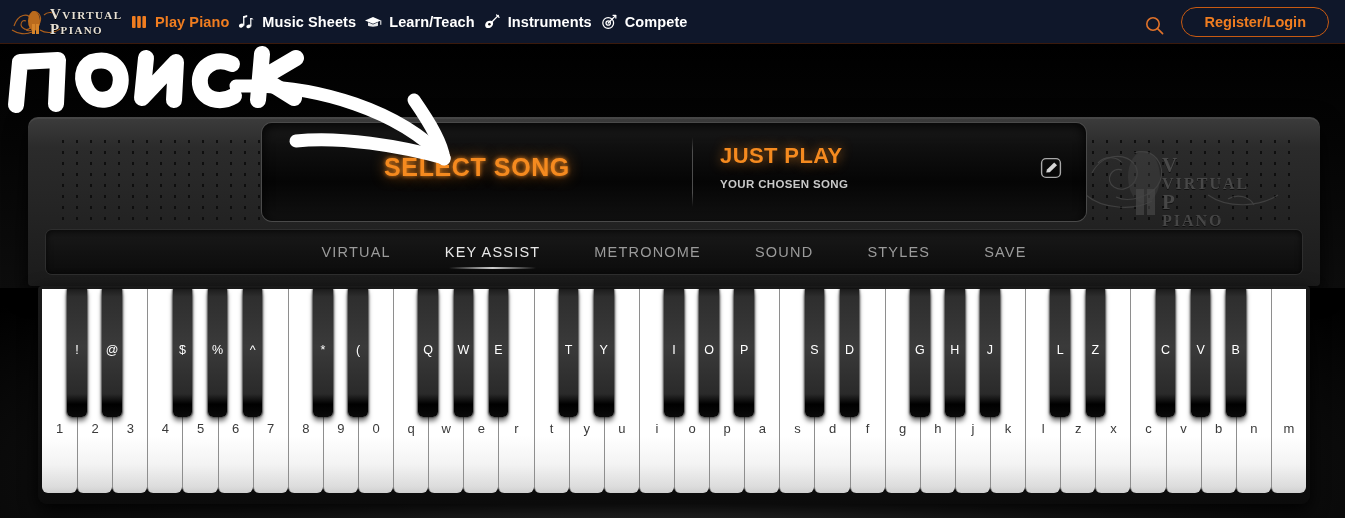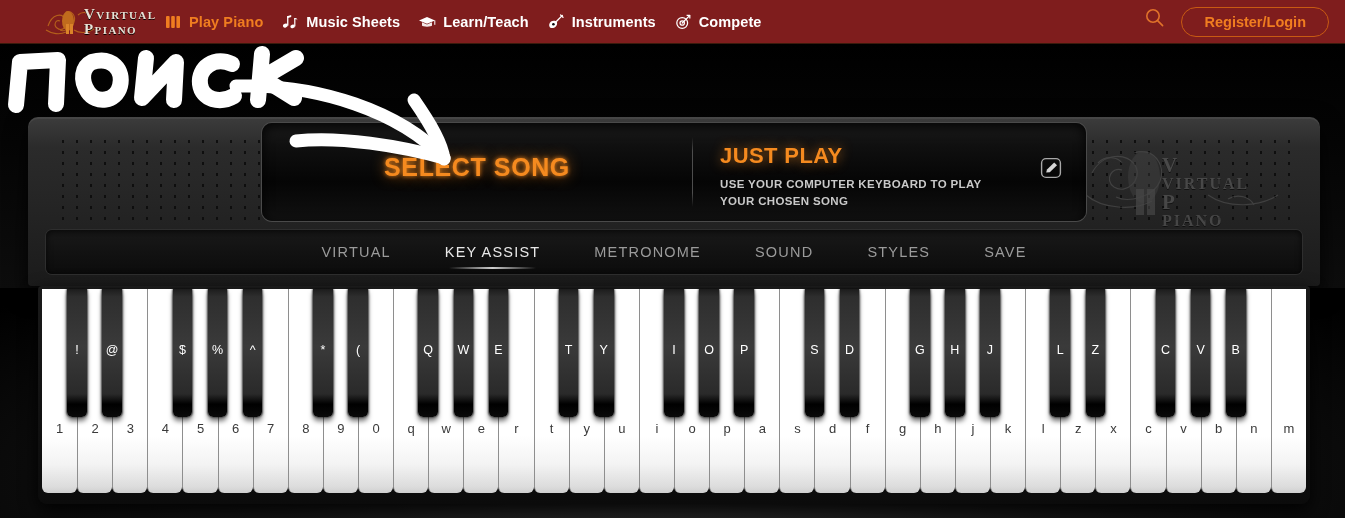--- a/index.html
+++ b/index.html
@@ -5,25 +5,24 @@
   * { margin:0; padding:0; box-sizing:border-box; }
   html,body { width:1345px; height:518px; overflow:hidden; background:#000; }
   body {
     font-family:"Liberation Sans", sans-serif;
     position:relative;
   }
 
   
   #navbar {
     position:absolute; left:0; top:0; width:1345px; height:44px;
-    background:#7f1d1d;
+    background:#0f172a;
     border-bottom:1px solid #3a1a0c;
     display:flex; align-items:center;
     z-index:20;
-    padding-left:34px;
   }
   #brand-logo {
     margin-left:10px; width:100px; height:36px;
     position:relative; flex:none;
     display:flex; align-items:center;
   }
   .logo-flourish {
     position:absolute; left:0; top:2px; width:56px; height:32px;
     opacity:.95;
   }
@@ -36,32 +35,32 @@
     font-family:"Liberation Serif", serif;
     font-size:11px; letter-spacing:1.4px;
     color:#e8e2d6; font-weight:700;
     text-shadow:0 1px 0 #000;
     white-space:nowrap;
   }
   .logo-words .lw .drop {
     font-size:15px; color:#e8e2d6;
   }
 
-  #nav-items { display:flex; align-items:center; margin-left:20px; gap:18px; }
+  #nav-items { display:flex; align-items:center; margin-left:20px; gap:8px; }
   .nav-item {
     display:flex; align-items:center; gap:7px;
     font-size:14.5px; font-weight:700;
     color:#ffffff; cursor:pointer; white-space:nowrap;
     letter-spacing:.1px;
   }
   .nav-item.active { color:#f07d20; }
   .nav-ico { display:inline-flex; align-items:center; justify-content:center; width:18px; height:18px; }
 
   #nav-right {
-    margin-left:auto; display:flex; align-items:flex-start; gap:16px; margin-right:16px;
+    margin-left:auto; display:flex; align-items:flex-end; gap:16px; margin-right:16px;
   }
   #search-icon-btn { width:22px; height:22px; cursor:pointer; display:flex; align-items:center; justify-content:center; }
   #register-login {
     border:1.6px solid #c85a12; border-radius:16px;
     color:#f07d20; font-size:14.5px; font-weight:700;
     padding:6px 22px; cursor:pointer; white-space:nowrap;
     background:transparent;
     font-family:"Liberation Sans", sans-serif;
   }
 
@@ -366,21 +365,20 @@
     <div id="display-inner">
 
       <div id="panel-select">
         <div id="select-song-title">SELECT SONG</div>
       </div>
 
       <div id="panel-divider"></div>
 
       <div id="panel-play">
         <div id="just-play-title">JUST PLAY</div>
-        <div class="jp-line">USE YOUR COMPUTER KEYBOARD TO PLAY</div>
         <div class="jp-line">YOUR CHOSEN SONG</div>
         <div id="edit-icon-btn">
           <svg width="22" height="22" viewBox="0 0 22 22">
             <rect x="1.6" y="1.6" width="18.8" height="18.8" rx="4.4" fill="none" stroke="#a8a8a8" stroke-width="1.4"></rect>
             <path d="M6.2 15.6 L7 12.4 L14.2 5.4 L17 8.2 L9.8 15.2 Z" fill="#d6d6d6"></path>
           </svg>
         </div>
       </div>
 
     </div>

